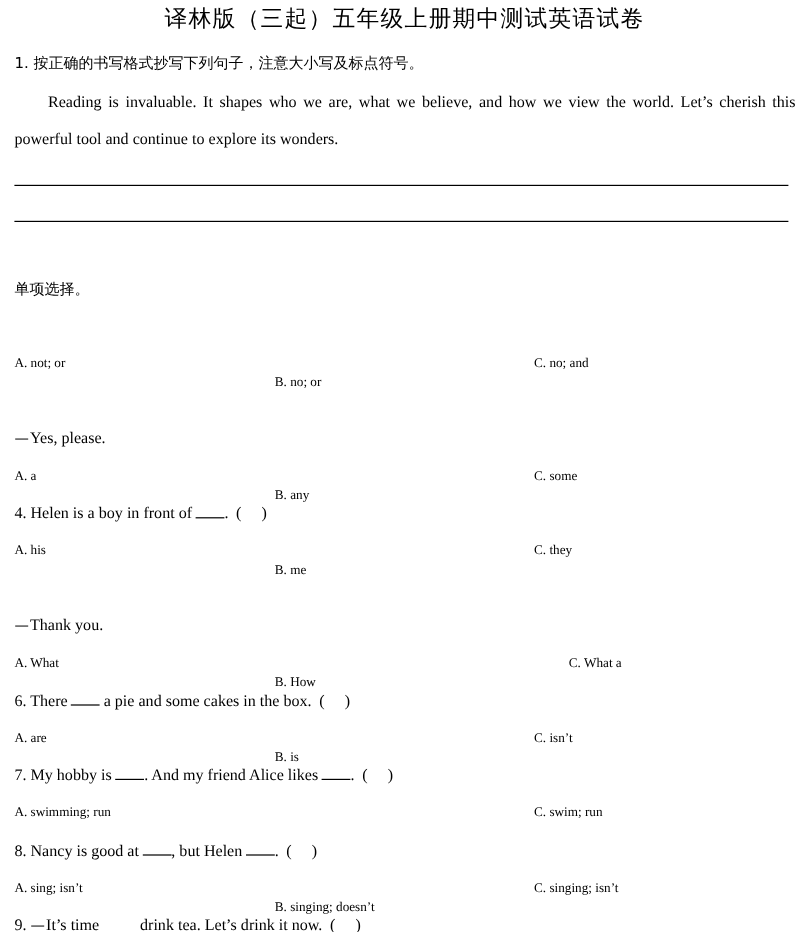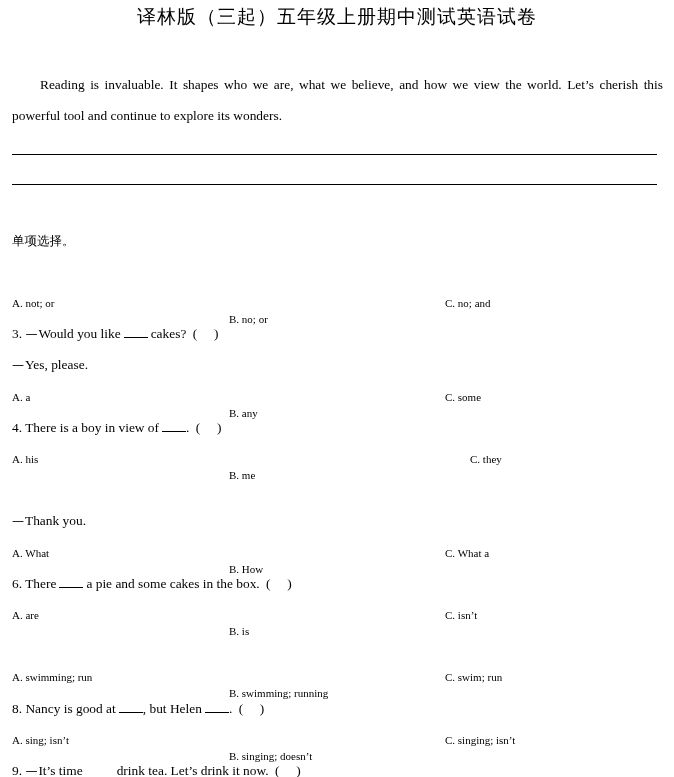--- a/index.html
+++ b/index.html
@@ -94,71 +94,71 @@
     .optB { left: 229px; margin-top: 16px; }
     .optC { left: 445px; }
   </style>
 </head>
 <body>
 
 <div class="page">
 
   <div class="title">译林版（三起）五年级上册期中测试英语试卷</div>
 
+  <div class="line cjk" style="top:44px;">1. 按正确的书写格式抄写下列句子，注意大小写及标点符号。</div>
   <div class="para" style="top:76px; text-indent:28px;">Reading is invaluable. It shapes who we are, what we believe, and how we view the world. Let’s cherish this</div>
   <div class="para last" style="top:107px;">powerful tool and continue to explore its wonders.</div>
 
   <div class="rule" style="top:154px;"></div>
   <div class="rule" style="top:184px;"></div>
 
   <div class="line cjk" style="top:232px;">单项选择。</div>
 
   <div class="opt optA" style="top:294px;">A. not; or</div>
   <div class="opt optB" style="top:294px;">B. no; or</div>
   <div class="opt optC" style="top:294px;">C. no; and</div>
 
-  <div class="line" style="top:325px;">
-    <span>3.</span>
-    <span class="dash">—</span><span>Would you like</span><span class="blank"></span><span>cakes?</span>
-    <span class="paren" style="white-space:pre;">(     )</span>
-  </div>
   <div class="line" style="top:356px;">
     <span class="dash">—</span><span>Yes, please.</span>
   </div>
   <div class="opt optA" style="top:388px;">A. a</div>
   <div class="opt optB" style="top:388px;">B. any</div>
   <div class="opt optC" style="top:388px;">C. some</div>
 
   <div class="line" style="top:419px;">
     <span>4.</span>
-    <span>There is a boy in view of</span><span class="blank" style="margin-right:0;"></span><span>.</span>
+    <span>Helen is a boy in front of</span><span class="blank" style="margin-right:0;"></span><span>.</span>
     <span class="paren" style="white-space:pre;">(     )</span>
   </div>
   <div class="opt optA" style="top:450px;">A. his</div>
   <div class="opt optB" style="top:450px;">B. me</div>
-  <div class="opt optC" style="top:450px;margin-left:25px;">C. they</div>
+  <div class="opt optC" style="top:450px;">C. they</div>
 
   <div class="line" style="top:512px;">
     <span class="dash">—</span><span>Thank you.</span>
   </div>
   <div class="opt optA" style="top:544px;">A. What</div>
   <div class="opt optB" style="top:544px;">B. How</div>
-  <div class="opt optC" style="top:544px;">C. What a</div>
+  <div class="opt optC" style="top:544px;margin-left:29px;">C. What a</div>
 
   <div class="line" style="top:575px;">
     <span>6.</span>
     <span>There</span><span class="blank"></span><span>a pie and some cakes in the box.</span>
     <span class="paren" style="white-space:pre;">(     )</span>
   </div>
   <div class="opt optA" style="top:606px;">A. are</div>
   <div class="opt optB" style="top:606px;">B. is</div>
   <div class="opt optC" style="top:606px;">C. isn’t</div>
 
+  <div class="line" style="top:637px;">
+    <span>7.</span>
+    <span>My hobby is</span><span class="blank" style="margin-right:0;"></span><span>. And my friend Alice likes</span><span class="blank" style="margin-right:0;"></span><span>.</span>
+    <span class="paren" style="white-space:pre;">(     )</span>
+  </div>
   <div class="opt optA" style="top:668px;">A. swimming; run</div>
-  <div class="opt optB" style="top:668px;">B. swimming; running</div>
   <div class="opt optC" style="top:668px;">C. swim; run</div>
 
   <div class="line" style="top:700px;">
     <span>8.</span>
     <span>Nancy is good at</span><span class="blank" style="margin-right:0;"></span><span>, but Helen</span><span class="blank" style="margin-right:0;"></span><span>.</span>
     <span class="paren" style="white-space:pre;">(     )</span>
   </div>
   <div class="opt optA" style="top:731px;">A. sing; isn’t</div>
   <div class="opt optB" style="top:731px;text-align:center;">B. singing; doesn’t</div>
   <div class="opt optC" style="top:731px;">C. singing; isn’t</div>

